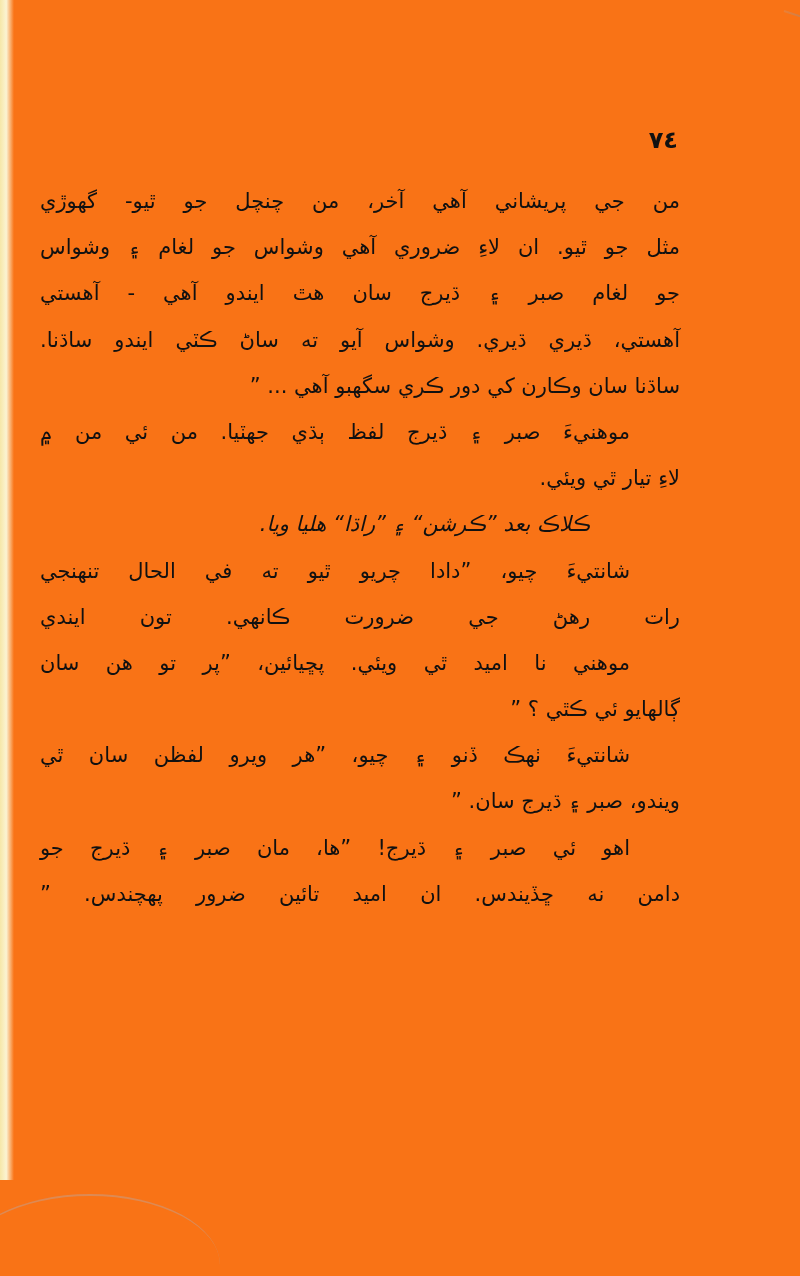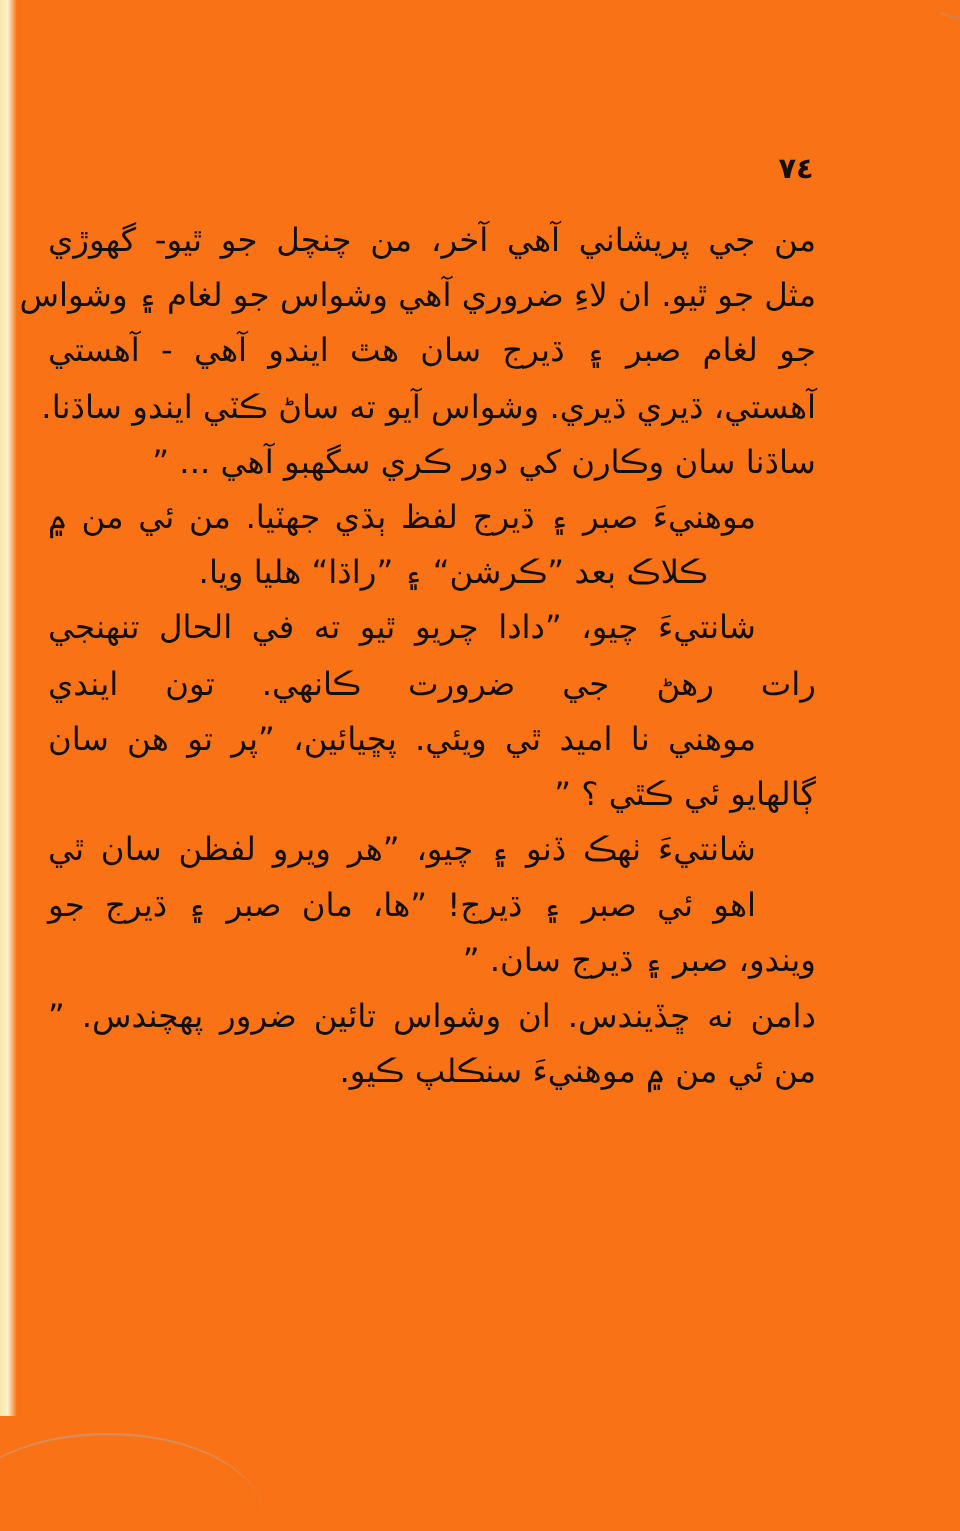--- a/index.html
+++ b/index.html
@@ -57,58 +57,58 @@
       color: #111;
       direction: rtl;
     }
     .text-block {
       position: absolute;
       left: 40px;
       top: 178px;
       width: 640px;
       direction: rtl;
       font-family: "DejaVu Sans", sans-serif;
-      font-size: 27px;
+      font-size: 21px;
       color: #111;
     }
     .line {
       height: 46.2px;
       line-height: 46px;
       white-space: nowrap;
       text-align: justify;
       text-align-last: justify;
       overflow: visible;
     }
     .line.short {
       text-align-last: right;
     }
     .line.indent { padding-right: 50px; }
-    .line.indent-l { padding-right: 90px; }
+    .line.indent-l { padding-right: 90px; font-style: italic; }
   </style>
 </head>
 <body>
 
 <div class="page">
   <div class="edge-tint"></div>
   <div class="corner-curl"></div>
   <div class="bottom-curl"></div>
 
   <div class="page-number">٧٤</div>
 
   <div class="text-block" id="text-block">
     <div class="line">من جي پريشاني آهي آخر، من چنچل جو ٿيو- گهوڙي</div>
     <div class="line">مثل جو ٿيو. ان لاءِ ضروري آهي وشواس جو لغام ۽ وشواس</div>
     <div class="line">جو لغام صبر ۽ ڌيرج سان هٿ ايندو آهي - آهستي</div>
     <div class="line">آهستي، ڌيري ڌيري. وشواس آيو ته ساڻ ڪٽي ايندو ساڌنا.</div>
     <div class="line short">ساڌنا سان وڪارن کي دور ڪري سگهبو آهي ... ”</div>
     <div class="line indent">موهنيءَ صبر ۽ ڌيرج لفظ ٻڌي جهٽيا. من ئي من ۾</div>
+    <div class="line short">لاءِ تيار ٿي ويئي.</div>
     <div class="line indent-l short">ڪلاڪ بعد ”ڪرشن“ ۽ ”راڌا“ هليا ويا.</div>
     <div class="line indent">شانتيءَ چيو، ”دادا چريو ٿيو ته في الحال تنهنجي</div>
     <div class="line">رات رهڻ جي ضرورت ڪانهي. تون ايندي</div>
     <div class="line indent">موهني نا اميد ٿي ويئي. پڇيائين، ”پر تو هن سان</div>
     <div class="line short">ڳالهايو ئي ڪٿي ؟ ”</div>
     <div class="line indent">شانتيءَ ٺهڪ ڏنو ۽ چيو، ”هر ويرو لفظن سان ٿي</div>
+    <div class="line short">ويندو، صبر ۽ ڌيرج سان. ”</div>
     <div class="line indent">اهو ئي صبر ۽ ڌيرج! ”ها، مان صبر ۽ ڌيرج جو</div>
-    <div class="line short">ويندو، صبر ۽ ڌيرج سان. ”</div>
-    <div class="line">دامن نه ڇڏيندس. ان وشواس تائين ضرور پهچندس. ”</div>
-    <div class="line short">من ئي من ۾ موهنيءَ سنڪلپ ڪيو.</div>
+    <div class="line">دامن نه ڇڏيندس. ان اميد تائين ضرور پهچندس. ”</div>
   </div>
 </div>
 
 </body></html>

